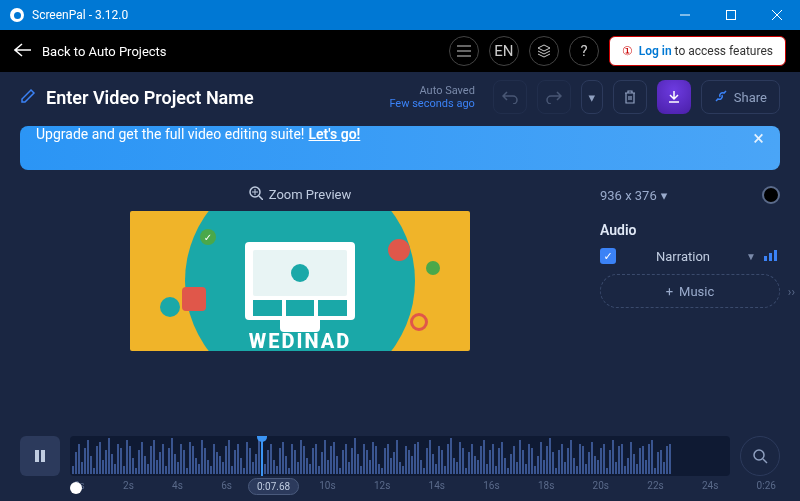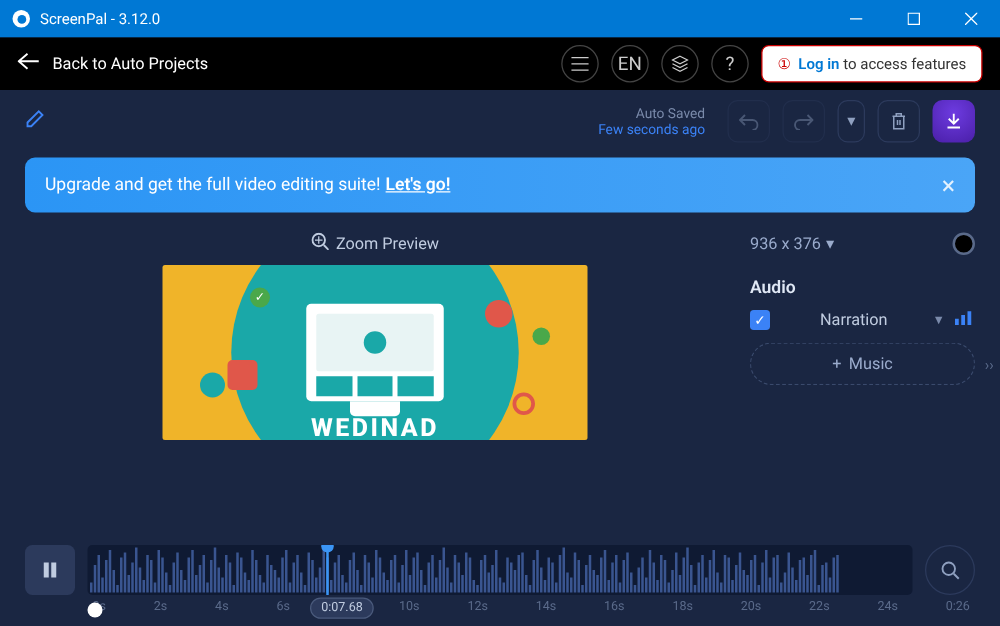--- a/index.html
+++ b/index.html
@@ -25,21 +25,21 @@
 .projname { font-size:18px; font-weight:600; cursor:text; }
 .editbar .spacer { flex:1; }
 .autosave { text-align:right; font-size:11px; color:#7a8aaa; margin-right:8px; }
 .autosave .when { color:#3b82f6; }
 .iconbtn { width:34px; height:34px; border:1px solid #2c3a5c; border-radius:8px; display:flex; align-items:center; justify-content:center; cursor:pointer; color:#8fa0c0; }
 .iconbtn.disabled { opacity:0.4; cursor:default; }
 .pillbtn { height:34px; border:1px solid #2c3a5c; border-radius:8px; display:flex; align-items:center; gap:6px; padding:0 12px; cursor:pointer; color:#8fa0c0; }
 .pillbtn.pushed { background: radial-gradient(circle at 50% 30%, #6d3be0, #4a1fa8); border:none; color:#fff; }
 
 .content { padding:4px 20px 0 20px; position:relative; }
-.banner { height:44px; background:linear-gradient(90deg,#2b95f5,#4aa5f7); border-radius:8px; display:flex; align-items:center; padding:0 16px; font-size:14px; color:#fff; }
+.banner { height:44px; background:linear-gradient(90deg,#2b95f5,#4aa5f7); border-radius:8px; display:flex; padding:0 16px; font-size:14px; color:#fff; }
 .banner .link { text-decoration:underline; font-weight:600; margin-left:4px; cursor:pointer; }
 .banner .spacer { flex:1; }
 .banner .close { cursor:pointer; font-size:20px; color:rgba(255,255,255,0.85); }
 
 .midrow { display:flex; margin-top:16px; gap:20px; }
 .previewcol { flex:1; display:flex; flex-direction:column; align-items:center; }
 .zoomprev { display:flex; align-items:center; gap:6px; color:#c0cce0; font-size:13px; cursor:pointer; margin-bottom:8px; }
 .preview { width:340px; height:140px; background:#f0b429; border-radius:2px; position:relative; overflow:hidden; display:flex; align-items:center; justify-content:center; }
 .circle-bg { width:230px; height:230px; background:#1aa8a8; border-radius:50%; position:absolute; }
 .monitor { width:110px; height:78px; background:#fff; border-radius:4px; position:relative; z-index:2; }
@@ -131,20 +131,21 @@
   <div class="login-btn">
     <span class="lock">①</span>
     <span><b>Log in</b><span> to access features</span></span>
   </div>
 </div>
 
 <div class="editbar">
   <span class="edit-icon"><svg width="16" height="16">
         <path d="M2 14 L2 11 L11 2 L14 5 L5 14 Z" fill="none" stroke="#3b82f6" stroke-width="1.5"></path>
       </svg></span>
+  <span class="projname">Enter Video Project Name</span>
   <div class="spacer"></div>
   <div class="autosave">
     <div>Auto Saved</div>
     <div class="when">Few seconds ago</div>
   </div>
   <div class="iconbtn disabled">
       <svg width="16" height="14">
         <path d="M5 2 L1 6 L5 10 M1 6 H11 A4 4 0 0 1 11 14" fill="none" stroke="#8fa0c0" stroke-width="1.5"></path>
       </svg>
     </div>
@@ -157,20 +158,26 @@
   <div class="iconbtn">
       <svg width="14" height="14">
         <path d="M2 3 H12 M5 3 V1 H9 V3 M3 3 V13 H11 V3 M6 6 V10 M8 6 V10" fill="none" stroke="#8fa0c0" stroke-width="1.2"></path>
       </svg>
     </div>
   <div class="iconbtn pillbtn pushed" style="width:34px;padding:0">
       <svg width="14" height="14">
         <path d="M7 1 V9 M3 5 L7 9 L11 5 M2 12 H12" fill="none" stroke="#fff" stroke-width="1.5"></path>
       </svg>
     </div>
+  <div class="pillbtn">
+    <span><svg width="14" height="14">
+          <path d="M6 8 A3 3 0 0 1 10 4 L12 2 M8 6 A3 3 0 0 1 4 10 L2 12" fill="none" stroke="#3b82f6" stroke-width="1.5"></path>
+        </svg></span>
+    <span>Share</span>
+  </div>
 </div>
 
 <div class="content">
   <div class="banner">
     <span>Upgrade and get the full video editing suite! </span>
     <span class="link">Let's go!</span>
     <div class="spacer"></div>
     <span class="close">×</span>
   </div>
 

